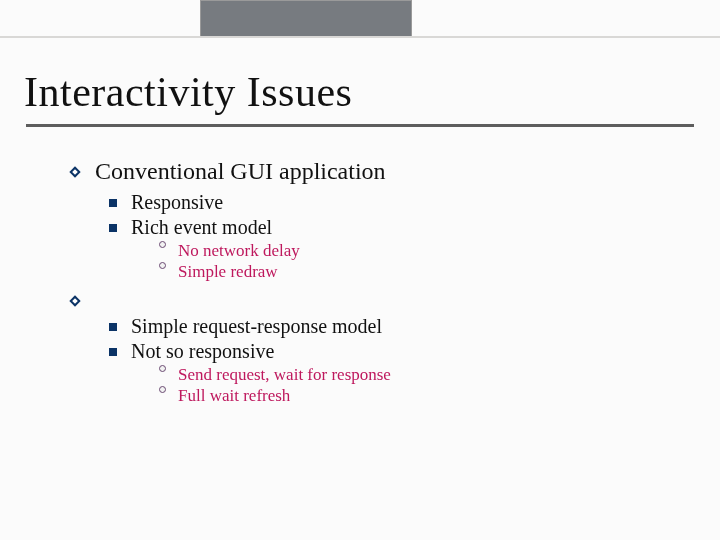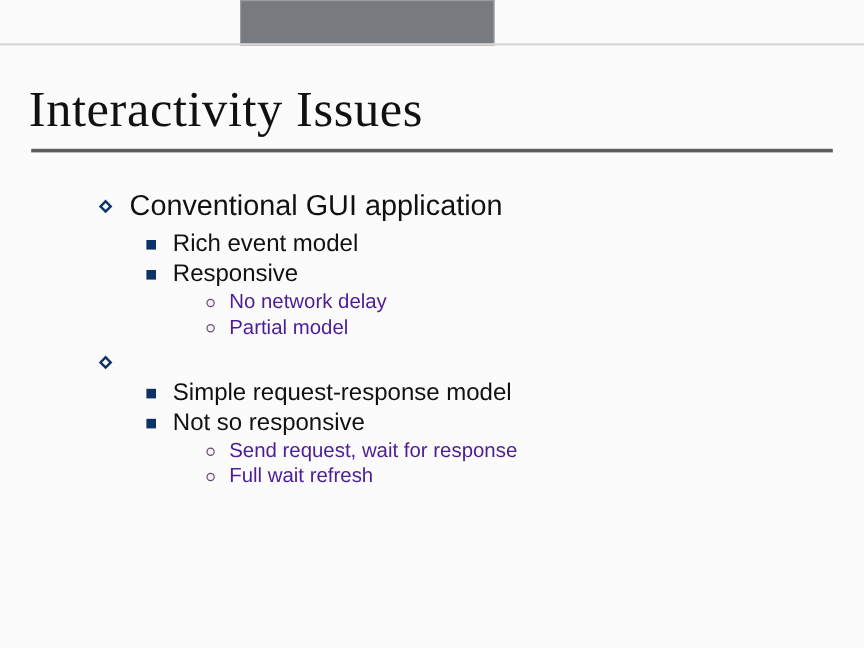--- a/index.html
+++ b/index.html
@@ -47,23 +47,23 @@
   .title-underline {
     position: absolute;
     left: 26px;
     top: 124px;
     width: 668px;
     height: 3px;
     background: #5d5d5d;
   }
   .body {
     position: absolute;
-    left: 80px;
+    left: 67px;
     top: 158px;
-    font-family: Liberation Sans, sans-serif;
+    font-family: Liberation Serif, serif;
   }
   .lvl1 {
     font-size: 24px;
     color: #111;
     margin-bottom: 6px;
     display: flex;
     align-items: center;
   }
   .lvl1 .diamond {
     margin-right: 12px;
@@ -78,25 +78,24 @@
   }
   .lvl2 .sq {
     width: 8px;
     height: 8px;
     background: #0b3366;
     margin-right: 14px;
     flex: 0 0 auto;
   }
   .lvl3 {
     font-size: 17px;
-    color: #4c1d95;
+    color: #be185d;
     margin-left: 92px;
     margin-bottom: 1px;
     display: flex;
-    align-items: center;
   }
   .lvl3 .dot {
     width: 7px;
     height: 7px;
     border-radius: 50%;
     background: #f2f2f2;
     border: 1px solid #6a4a72;
     margin-right: 12px;
     flex: 0 0 auto;
     box-sizing: border-box;
@@ -130,33 +129,33 @@
       <span class="diamond">
         <svg width="16" height="16" viewBox="0 0 16 16">
           <rect x="4" y="4" width="8" height="8" fill="#0b3366" transform="rotate(45 8 8)"></rect>
           <rect x="6" y="6" width="4" height="4" fill="#ffffff" transform="rotate(45 8 8)"></rect>
         </svg>
       </span>
       <span>Conventional GUI application</span>
     </div>
     <div class="lvl2">
       <span class="sq"></span>
-      <span>Rich event model</span>
+      <span>Responsive</span>
     </div>
     <div class="lvl2">
       <span class="sq"></span>
-      <span>Responsive</span>
+      <span>Rich event model</span>
     </div>
     <div class="lvl3">
       <span class="dot"></span>
       <span>No network delay</span>
     </div>
     <div class="lvl3">
       <span class="dot"></span>
-      <span>Partial model</span>
+      <span>Simple redraw</span>
     </div>
 
     <div class="gap"></div>
 
     <div class="lvl1">
       <span class="diamond">
         <svg width="16" height="16" viewBox="0 0 16 16">
           <rect x="4" y="4" width="8" height="8" fill="#0b3366" transform="rotate(45 8 8)"></rect>
           <rect x="6" y="6" width="4" height="4" fill="#ffffff" transform="rotate(45 8 8)"></rect>
         </svg>

